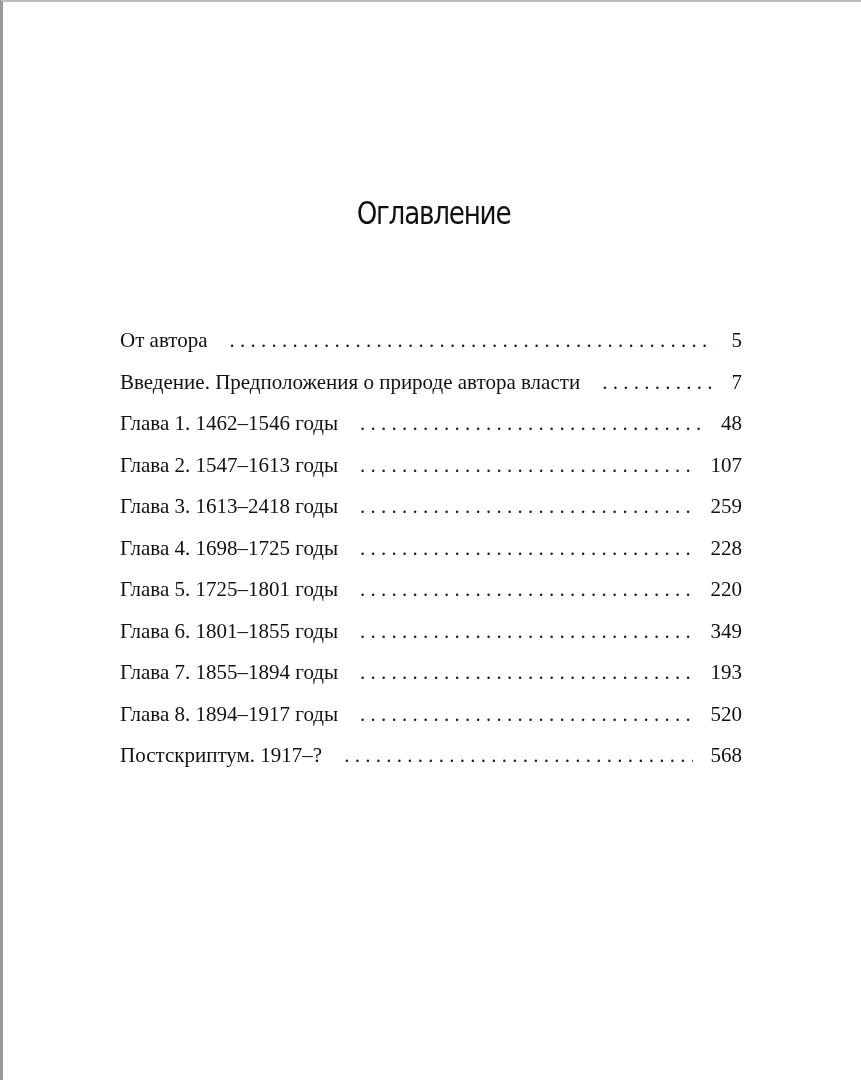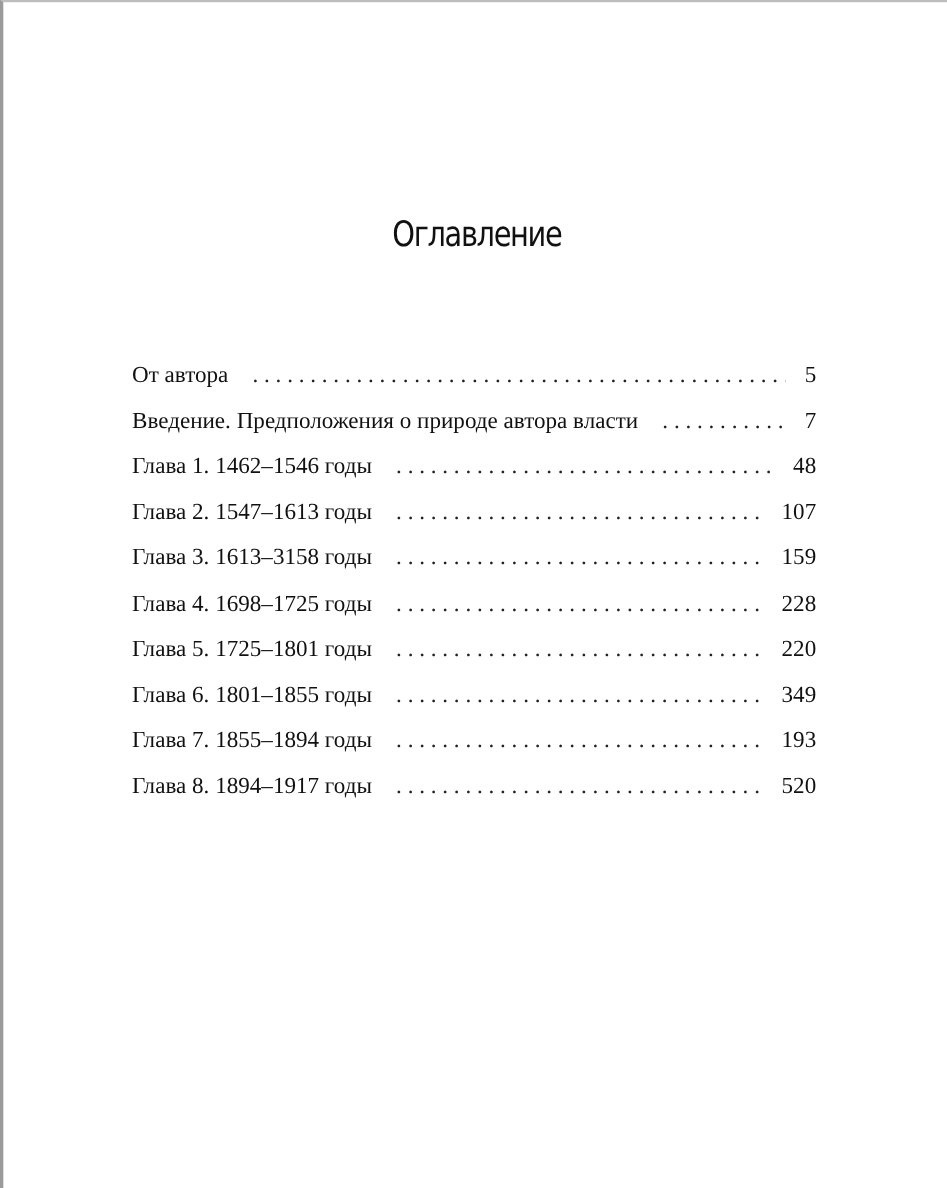--- a/index.html
+++ b/index.html
@@ -55,23 +55,23 @@
       <span class="label">Глава 1. 1462–1546 годы</span>
       <span class="leader"></span>
       <span class="page-num">48</span>
     </div>
     <div class="row">
       <span class="label">Глава 2. 1547–1613 годы</span>
       <span class="leader"></span>
       <span class="page-num">107</span>
     </div>
     <div class="row">
-      <span class="label">Глава 3. 1613–3158 годы</span>
+      <span class="label">Глава 3. 1613–2418 годы</span>
       <span class="leader"></span>
-      <span class="page-num">159</span>
+      <span class="page-num">259</span>
     </div>
     <div class="row">
       <span class="label">Глава 4. 1698–1725 годы</span>
       <span class="leader"></span>
       <span class="page-num">228</span>
     </div>
     <div class="row">
       <span class="label">Глава 5. 1725–1801 годы</span>
       <span class="leader"></span>
       <span class="page-num">220</span>
@@ -84,14 +84,19 @@
     <div class="row">
       <span class="label">Глава 7. 1855–1894 годы</span>
       <span class="leader"></span>
       <span class="page-num">193</span>
     </div>
     <div class="row">
       <span class="label">Глава 8. 1894–1917 годы</span>
       <span class="leader"></span>
       <span class="page-num">520</span>
     </div>
+    <div class="row">
+      <span class="label">Постскриптум. 1917–?</span>
+      <span class="leader"></span>
+      <span class="page-num">568</span>
+    </div>
   </div>
 </div>
 
 </body></html>

